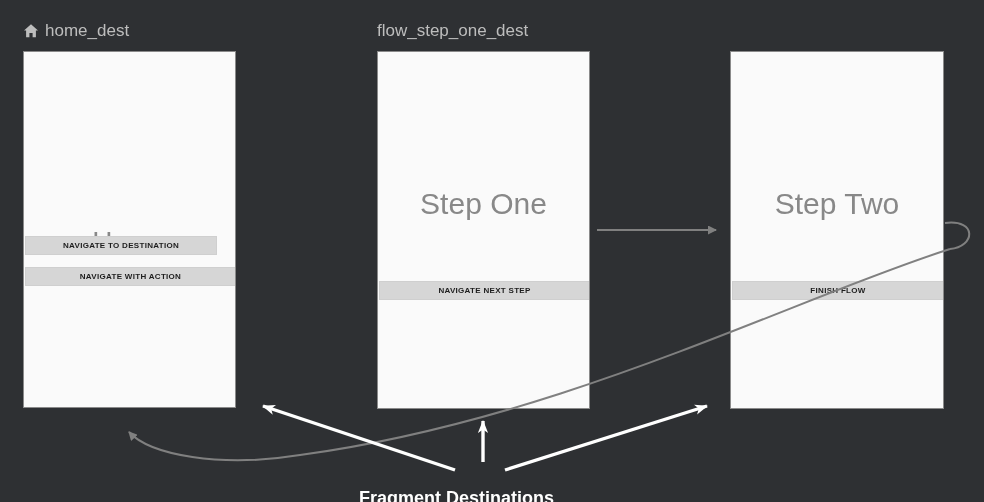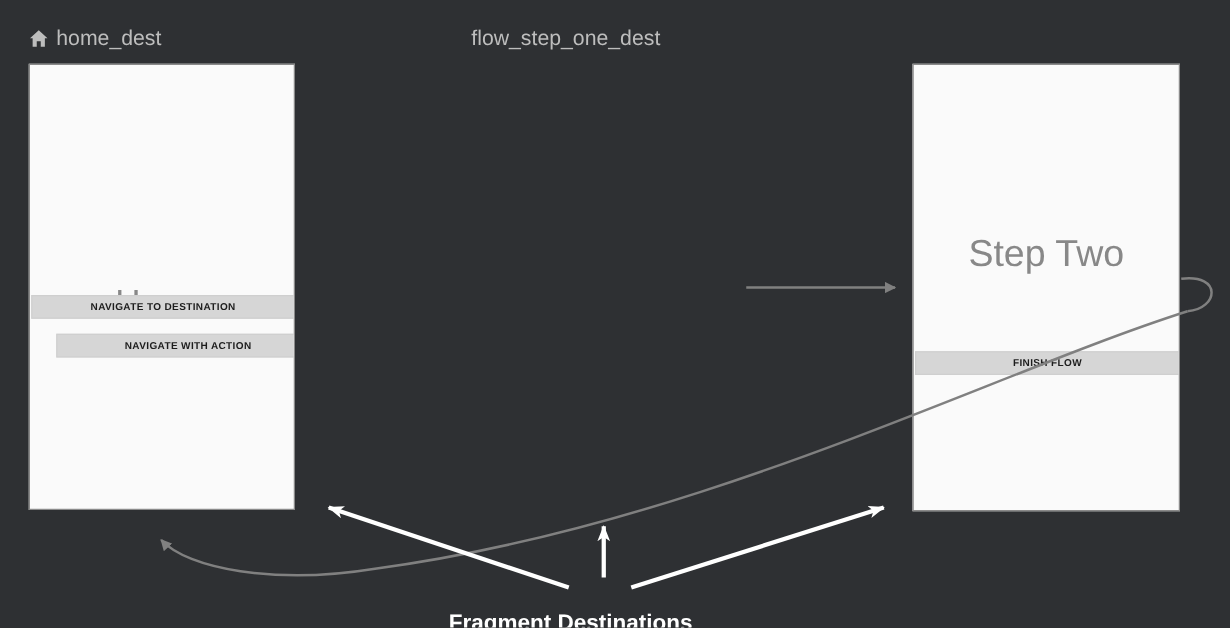--- a/index.html
+++ b/index.html
@@ -75,28 +75,32 @@
     <span class="home-icon">
       <svg viewBox="0 0 16 16" width="16" height="16">
         <path d="M8 1.2 L15 7.6 L12.9 7.6 L12.9 14.3 L9.6 14.3 L9.6 9.9 L6.4 9.9 L6.4 14.3 L3.1 14.3 L3.1 7.6 L1 7.6 Z" fill="#bdbdbd"></path>
       </svg>
     </span>
     <span>home_dest</span>
   </div>
 
   <div class="phone" style="left:23px; top:51px; width:213px; height:357px;">
     <div class="screen-title" style="top:174px; font-size:28px;">Home</div>
-    <div class="btn" style="left:1px; top:184px; width:211px; height:19px; font-size:8px;">NAVIGATE TO DESTINATION</div>
-    <div class="btn" style="left:1px; top:215px; width:211px; height:19px; font-size:8px;margin-left:20px;">NAVIGATE WITH ACTION</div>
+    <div class="btn" style="left:1px; top:184px; width:192px; height:19px; font-size:8px;">NAVIGATE TO DESTINATION</div>
+    <div class="btn" style="left:1px; top:215px; width:211px; height:19px; font-size:8px;">NAVIGATE WITH ACTION</div>
   </div>
 
   <div class="dest-label" style="left:377px; top:21px;">
     <span>flow_step_one_dest</span>
   </div>
 
+  <div class="phone" style="left:377px; top:51px; width:213px; height:358px;">
+    <div class="screen-title" style="top:135px; font-size:30px;">Step One</div>
+    <div class="btn" style="left:1px; top:229px; width:211px; height:19px; font-size:8px;">NAVIGATE NEXT STEP</div>
+  </div>
 
 
   <div class="phone" style="left:730px; top:51px; width:214px; height:358px;">
     <div class="screen-title" style="top:135px; font-size:30px;">Step Two</div>
     <div class="btn" style="left:1px; top:229px; width:212px; height:19px; font-size:8px;">FINISH FLOW</div>
   </div>
 
   <svg class="overlay" viewBox="0 0 984 502">
     <defs>
       <marker id="navhead" markerWidth="9" markerHeight="9" refX="8" refY="4.5" orient="auto" markerUnits="userSpaceOnUse">

